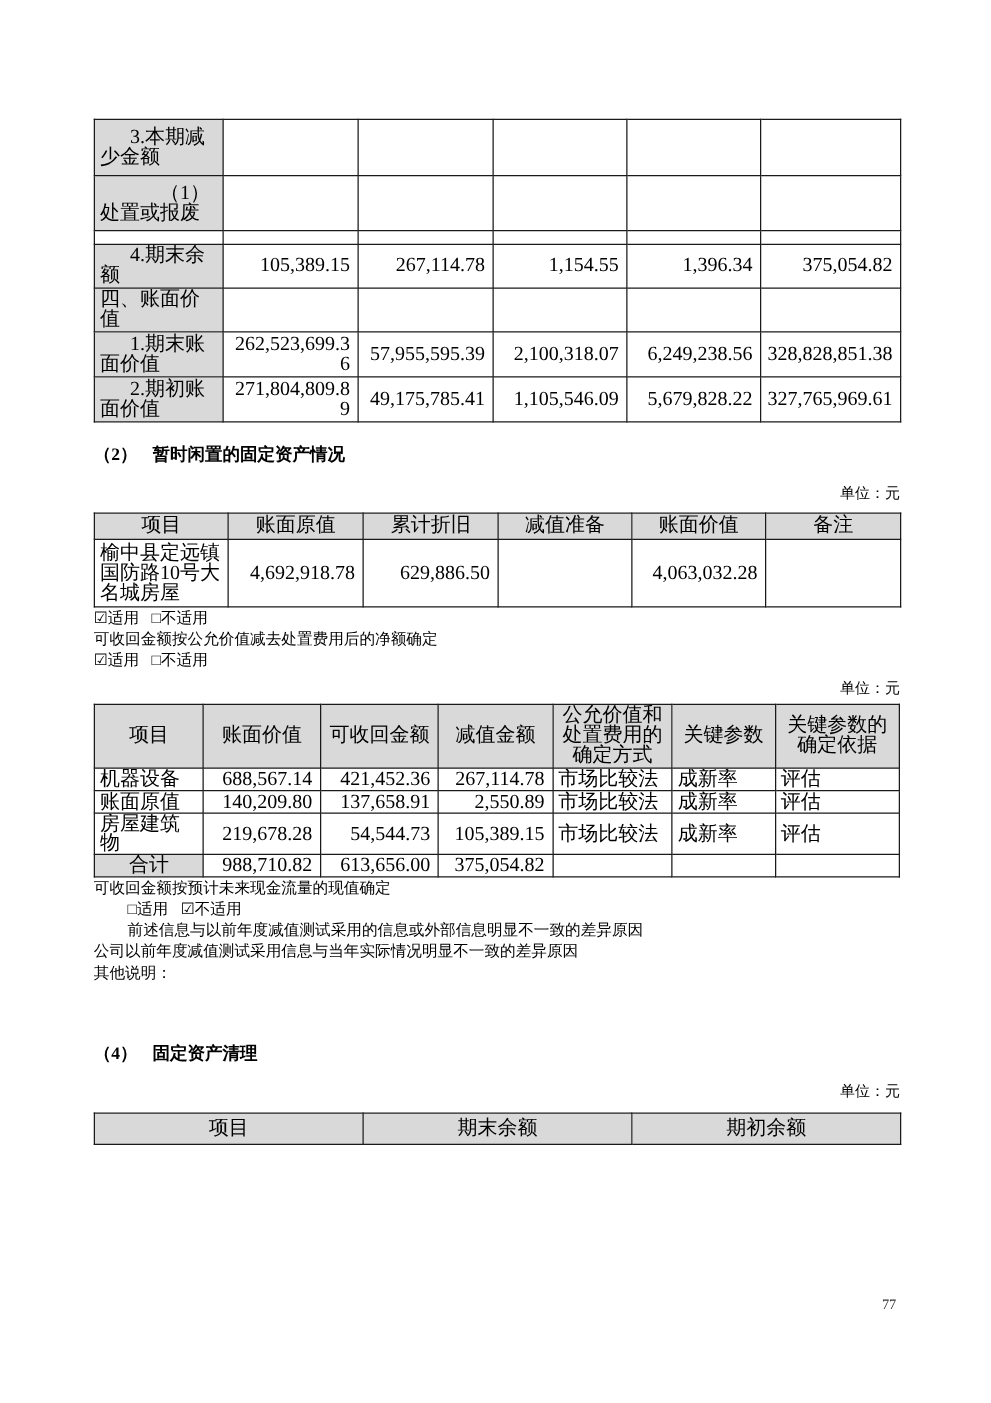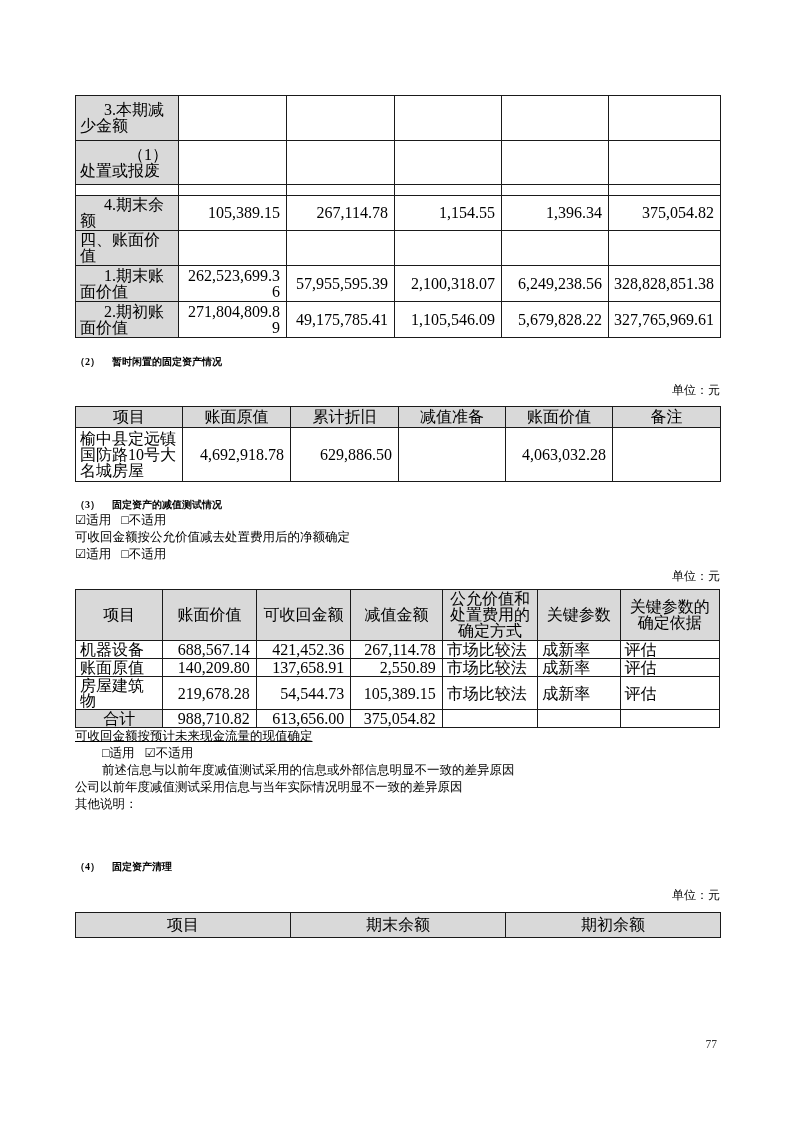--- a/index.html
+++ b/index.html
@@ -20,33 +20,33 @@
   .lbl{text-align:left;}
   .ind1{text-indent:24px;}
   .ind2{text-indent:48px;}
 
   .h45{height:45px}.h44{height:44px}.h13{height:11px}.h22{height:20px}.h37{height:36px}
   .t2head{height:21px}.t2row{height:54px}
   .t3 td{line-height:15px;margin-top:24px;}
   .t3head{height:50px}.t3row{height:16px}.t3total{height:18px}
   .t4head{height:25px}
 
-  .sec{font-weight:bold;font-size:10px;margin:0;}
+  .sec{font-weight:bold;font-size:14px;margin:0;}
   .sec .sec-num{margin-right:12px;}
   .m-sec2{margin-top:17px;}
   .m-sec3{margin-top:16px;}
   .m-sec4{margin-top:47px;}
 
   .unit{text-align:right;font-size:12px;margin:0;}
   .u1{margin-top:13px;margin-bottom:7px;}
   .u2{margin-top:5px;margin-bottom:4px;}
   .u3{margin-top:13px;margin-bottom:8px;}
 
   p.body-line{margin:0;font-size:12.5px;line-height:17px;}
-  .mt15{margin-top:15px;}.mt10{margin-top:10px;text-decoration:underline;}.mt9{margin-top:9px;padding-left:27px;}
+  .mt15{margin-top:15px;}.mt10{margin-top:10px;}.mt9{margin-top:9px;padding-left:27px;}
   .mt8{margin-top:8px;}.mt31{margin-top:31px;}
   .cb{display:inline-block;}
   .cb2{margin-left:10px;}
 
   .page-number{position:absolute;top:1038px;right:76px;font-size:11.5px;color:#333;}
 </style>
 </head>
 <body>
 
 <div class="page">
@@ -148,23 +148,20 @@
         <td class="lbl">榆中县定远镇国防路10号大名城房屋</td>
         <td class="num">4,692,918.78</td>
         <td class="num">629,886.50</td>
         <td class="num"></td>
         <td class="num">4,063,032.28</td>
         <td class="num"></td>
       </tr>
     </tbody>
       </table>
 
-    <p class="sec m-sec3">
-      <span class="sec-num">（3）</span><span>固定资产的减值测试情况</span>
-    </p>
 
     <p class="body-line mt15">
       <span class="cb">☑</span><span>适用</span><span class="cb cb2">□</span><span>不适用</span>
     </p>
     <p class="body-line mt8">可收回金额按公允价值减去处置费用后的净额确定</p>
     <p class="body-line mt8">
       <span class="cb">☑</span><span>适用</span><span class="cb cb2">□</span><span>不适用</span>
     </p>
     <p class="unit u2">单位：元</p>
 

